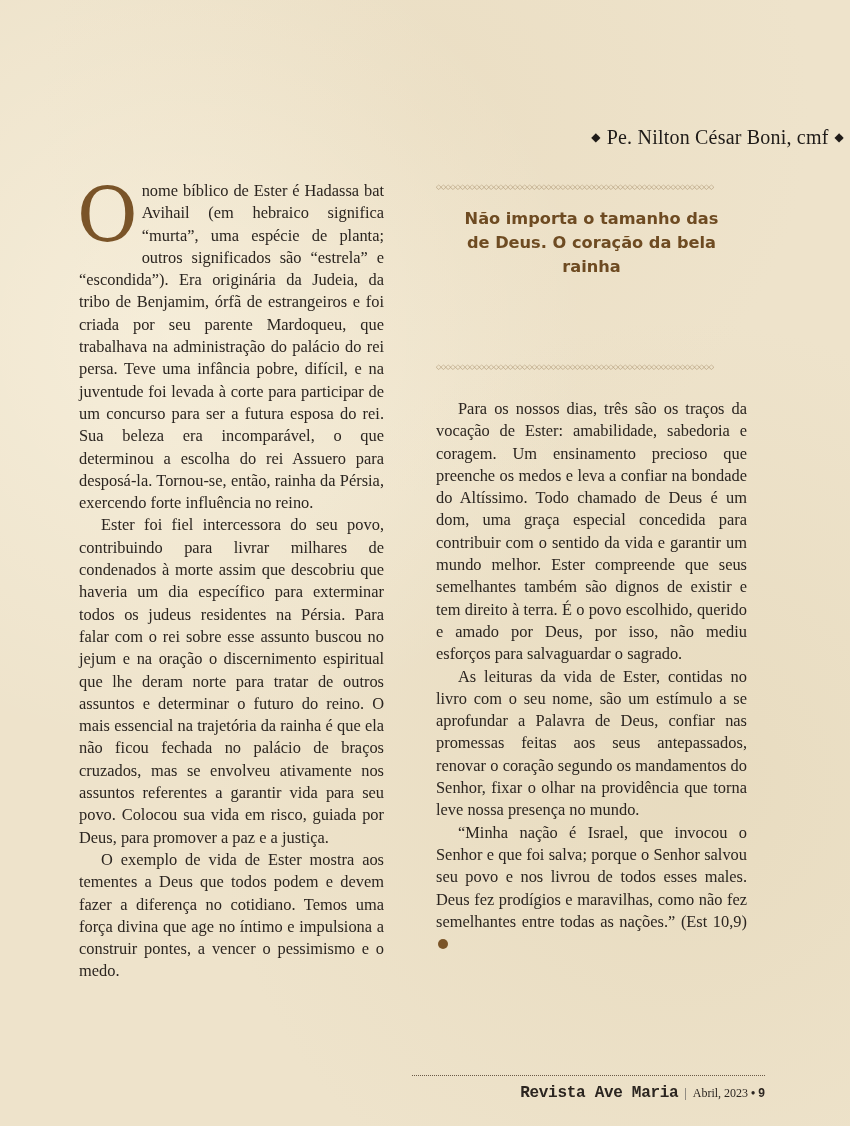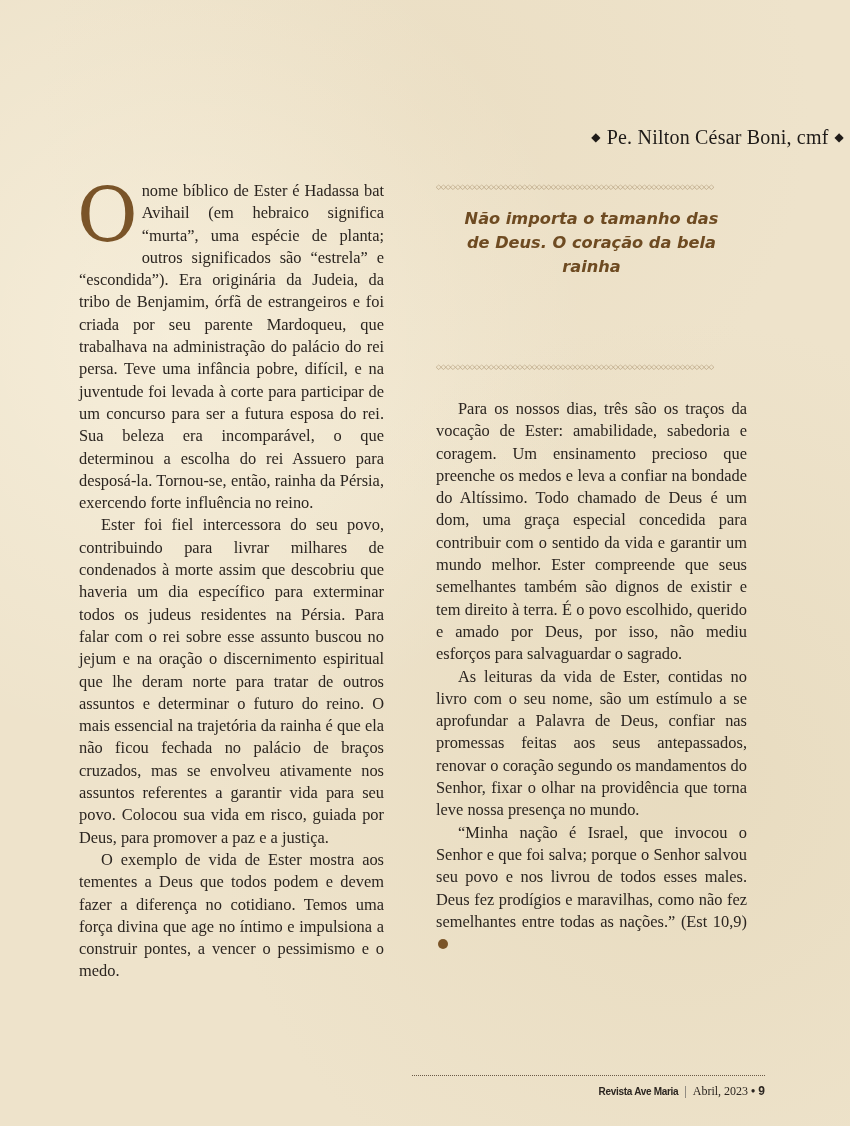--- a/index.html
+++ b/index.html
@@ -36,34 +36,34 @@
     color:#b09a78; font-size:7px; line-height:8px; letter-spacing:-0.6px;
     overflow:hidden; white-space:nowrap; font-family:"DejaVu Sans", sans-serif;
   }
   .orn-top { top:183px; }
   .orn-bot { top:363px; }
   .pullquote {
     position:absolute; left:436px; top:207px; width:311px; text-align:center;
     font-family:"DejaVu Sans", sans-serif; font-weight:bold; font-size:16.2px;
     line-height:24.2px; color:#6e4b22;
   }
-  .pullquote span { display:block;font-style:italic; }
+  .pullquote span { display:block; }
   .end-dot {
     display:inline-block; width:10px; height:10px; border-radius:50%;
     background:#7a5428; vertical-align:0px; margin-left:2px;
   }
   .footer-rule {
     position:absolute; left:412px; top:1075px; width:353px; height:0;
     border-top:1px dotted #6a5a48;
   }
   .footer {
     position:absolute; right:85px; top:1084px; font-size:12px; color:#2b2520;
     font-family:"Liberation Serif", serif; white-space:nowrap;
   }
-  .footer .mag { font-family:Liberation Sans, sans-serif; font-weight:bold; font-size:10px; letter-spacing:-0.3px; }
+  .footer .mag { font-family:Liberation Mono, monospace; font-weight:bold; font-size:16px; letter-spacing:-0.3px; }
   .footer .sep { padding:0 6px; color:#555; }
   .footer .bullet { padding:0 3px; font-weight:bold; }
   .footer .page { font-family:"Liberation Sans", sans-serif; font-weight:bold; }
 </style>
 </head>
 <body>
 
 <div class="author">
   <span class="diamond">◆</span><span>Pe. Nilton César Boni, cmf</span><span class="diamond">◆</span>
 </div>

